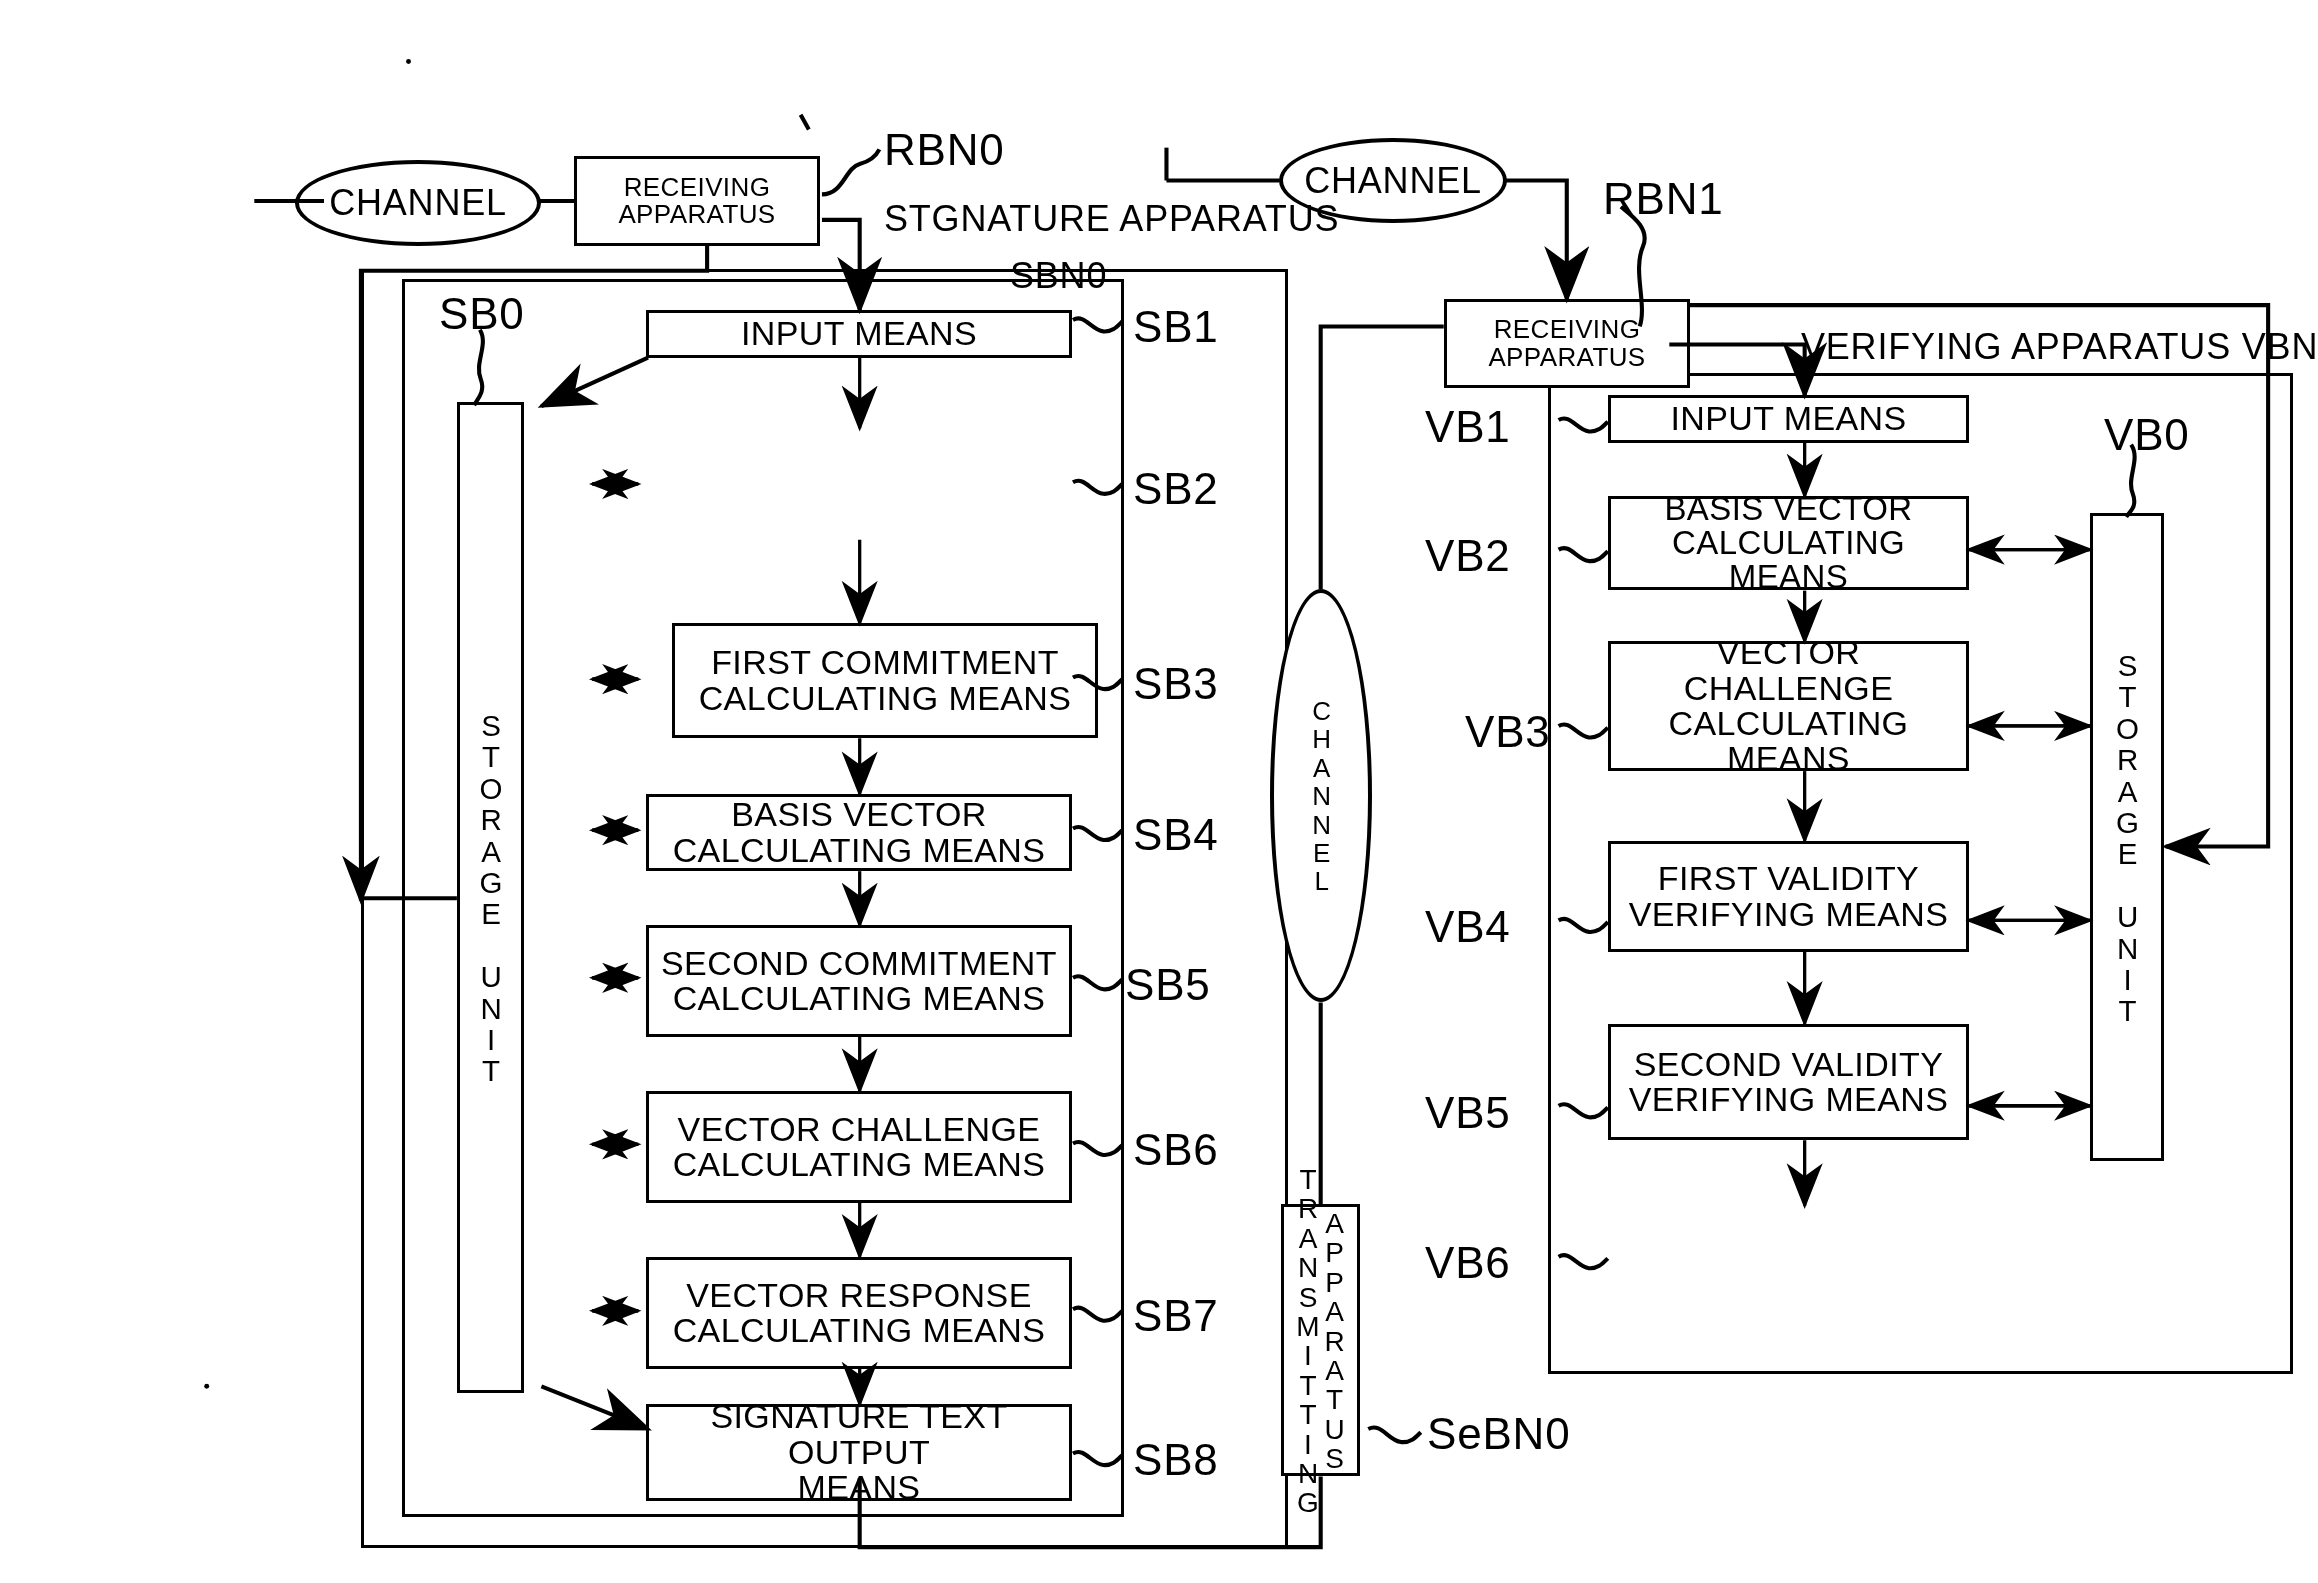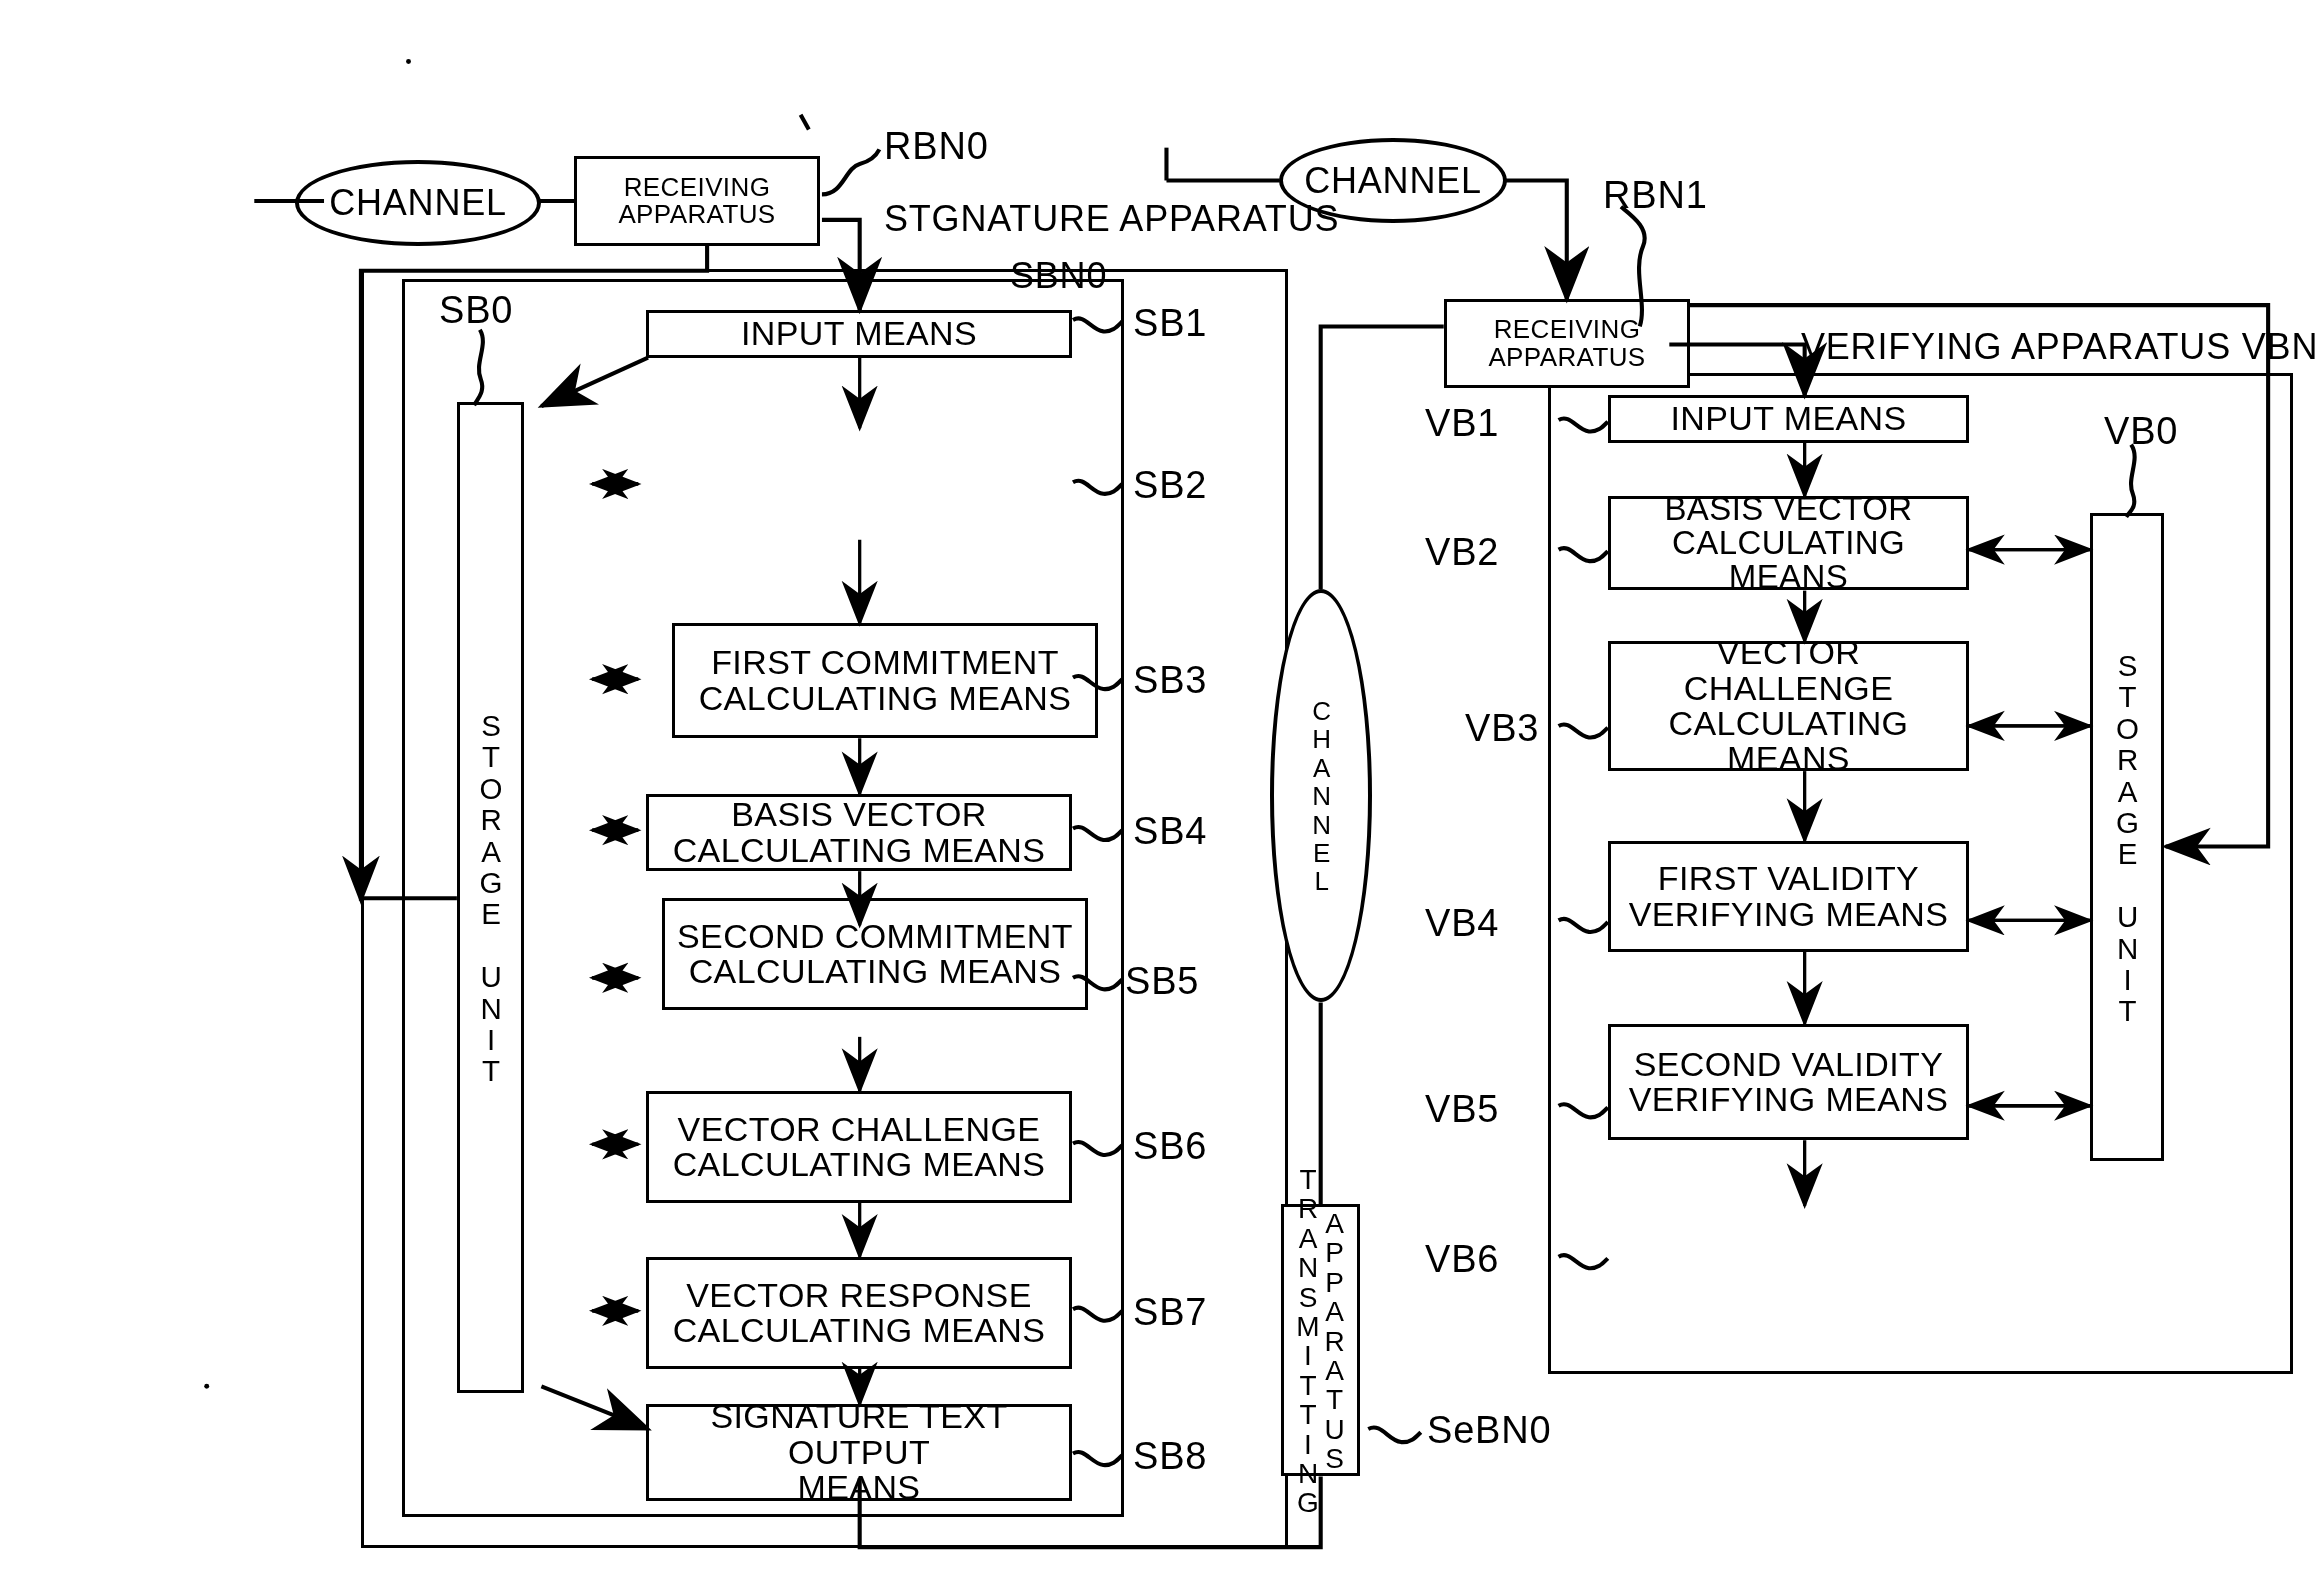--- a/index.html
+++ b/index.html
@@ -70,21 +70,21 @@
   svg.overlay{
     position:absolute;left:0;top:0;width:2319px;height:1584px;
     z-index:8;pointer-events:none;
   }
   .f34{font-size:28px;}
   .f36{font-size:29.5px;}
   .f38{font-size:26px;}
   .f40{font-size:33px;}
   .f42{font-size:34px;}
   .f44{font-size:36px;}
-  .f46{font-size:38px;}
+  .f46{font-size:44px;}
 </style>
 </head>
 <body>
 
 <div id="stage">
 
   <svg class="overlay" viewBox="0 0 2827 1931">
     <defs>
       <marker id="ar" markerWidth="16" markerHeight="16" refX="13" refY="5.5" orient="auto">
         <path d="M0,0 L14,5.5 L0,11 L4,5.5 Z" fill="#000"></path>
@@ -231,21 +231,21 @@
       <span>FIRST COMMITMENT</span><br>
       <span>CALCULATING MEANS</span>
     </span>
   </div>
   <div class="box f42" style="left:646px;top:794px;width:426px;height:77px;">
     <span class="txt">
       <span>BASIS VECTOR</span><br>
       <span>CALCULATING MEANS</span>
     </span>
   </div>
-  <div class="box f42" style="left:646px;top:898px;width:426px;height:112px;margin-left:16px;">
+  <div class="box f42" style="left:646px;top:925px;width:426px;height:112px;">
     <span class="txt">
       <span>SECOND COMMITMENT</span><br>
       <span>CALCULATING MEANS</span>
     </span>
   </div>
   <div class="box f42" style="left:646px;top:1091px;width:426px;height:112px;">
     <span class="txt">
       <span>VECTOR CHALLENGE</span><br>
       <span>CALCULATING MEANS</span>
     </span>

